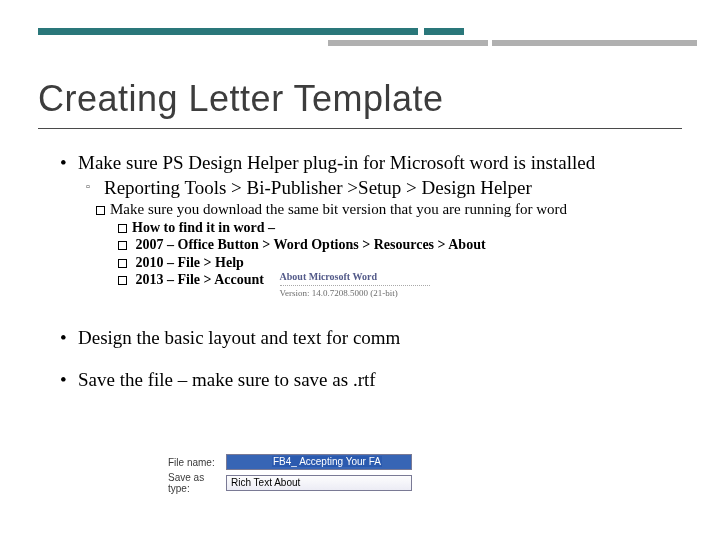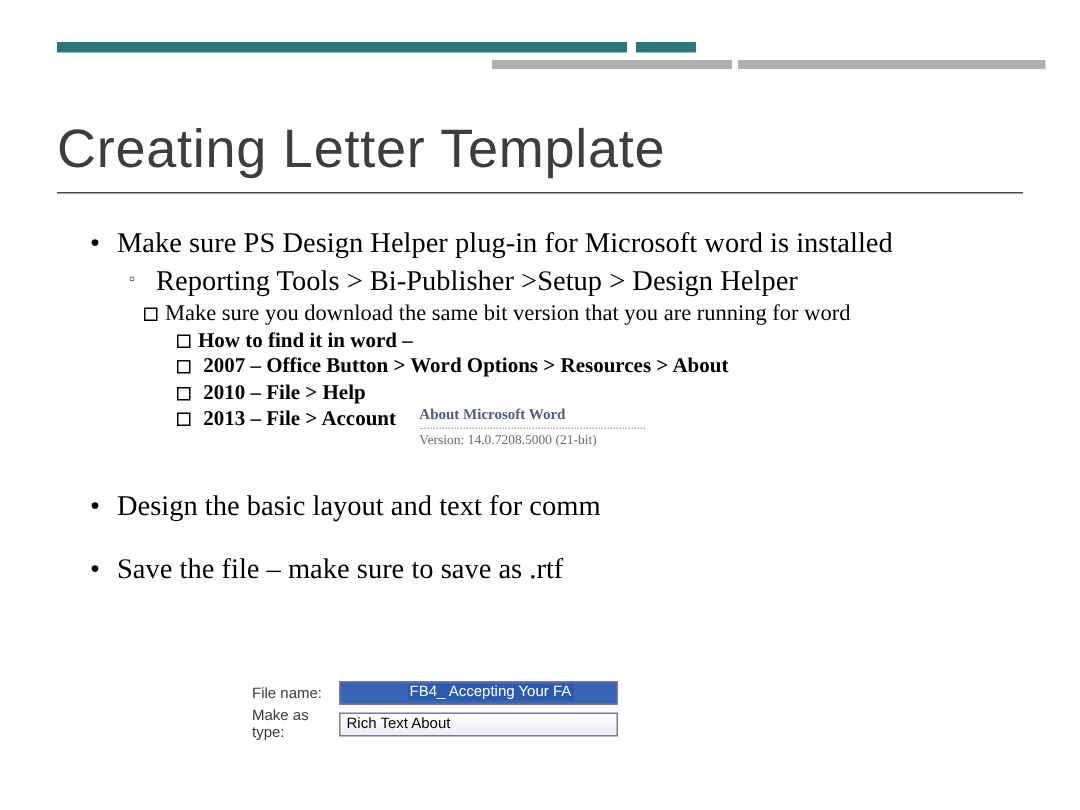--- a/index.html
+++ b/index.html
@@ -258,21 +258,21 @@
       <tbody>
           <tr>
         <td class="lbl">File name:</td>
         <td>
           <div class="field sel">
             <span>FB4_ Accepting Your FA</span>
           </div>
         </td>
       </tr>
       <tr>
-        <td class="lbl">Make as type:</td>
+        <td class="lbl">Save as type:</td>
         <td>
           <div class="field">
             <span>Rich Text About</span>
           </div>
         </td>
       </tr>
     </tbody>
       </table>
   </div>
 

